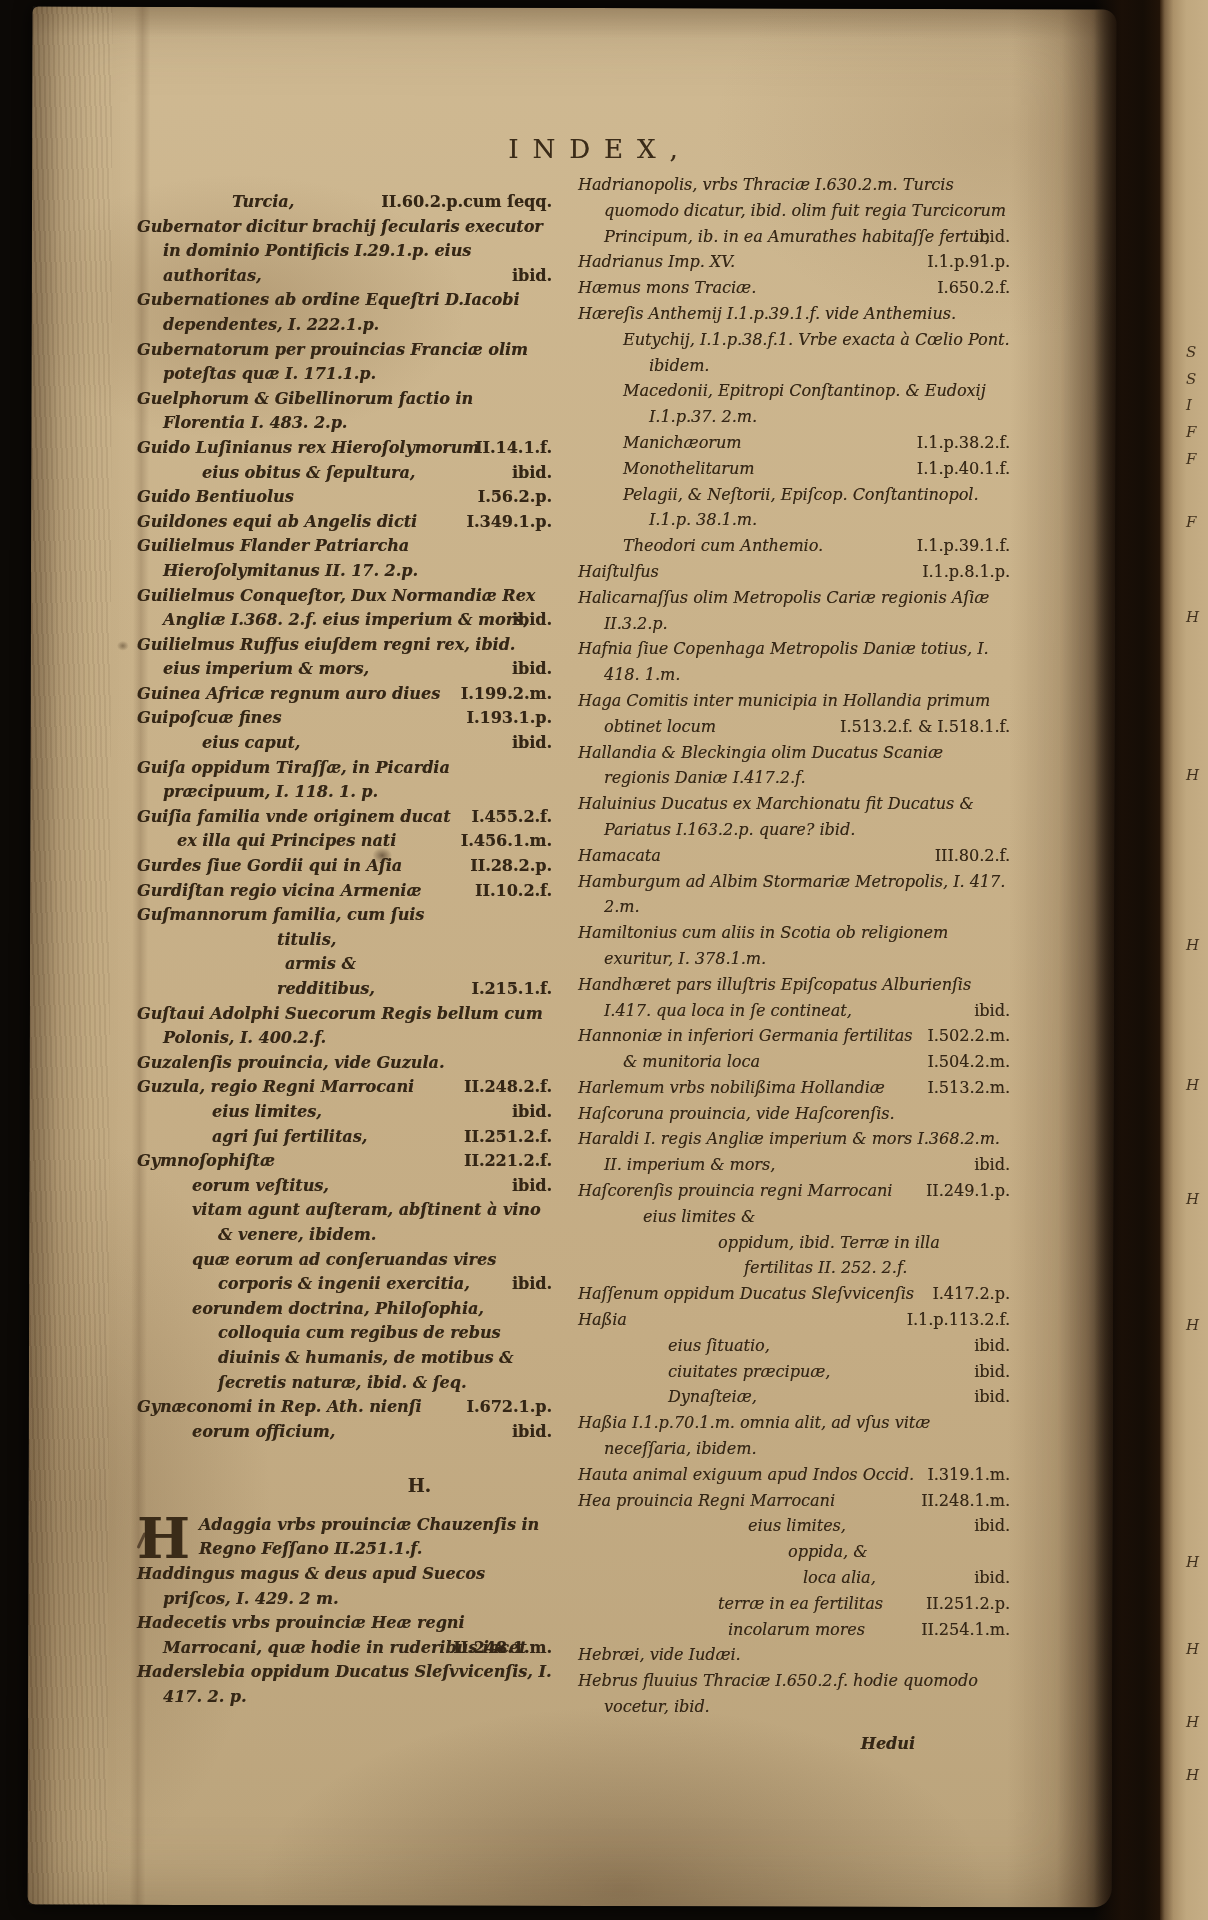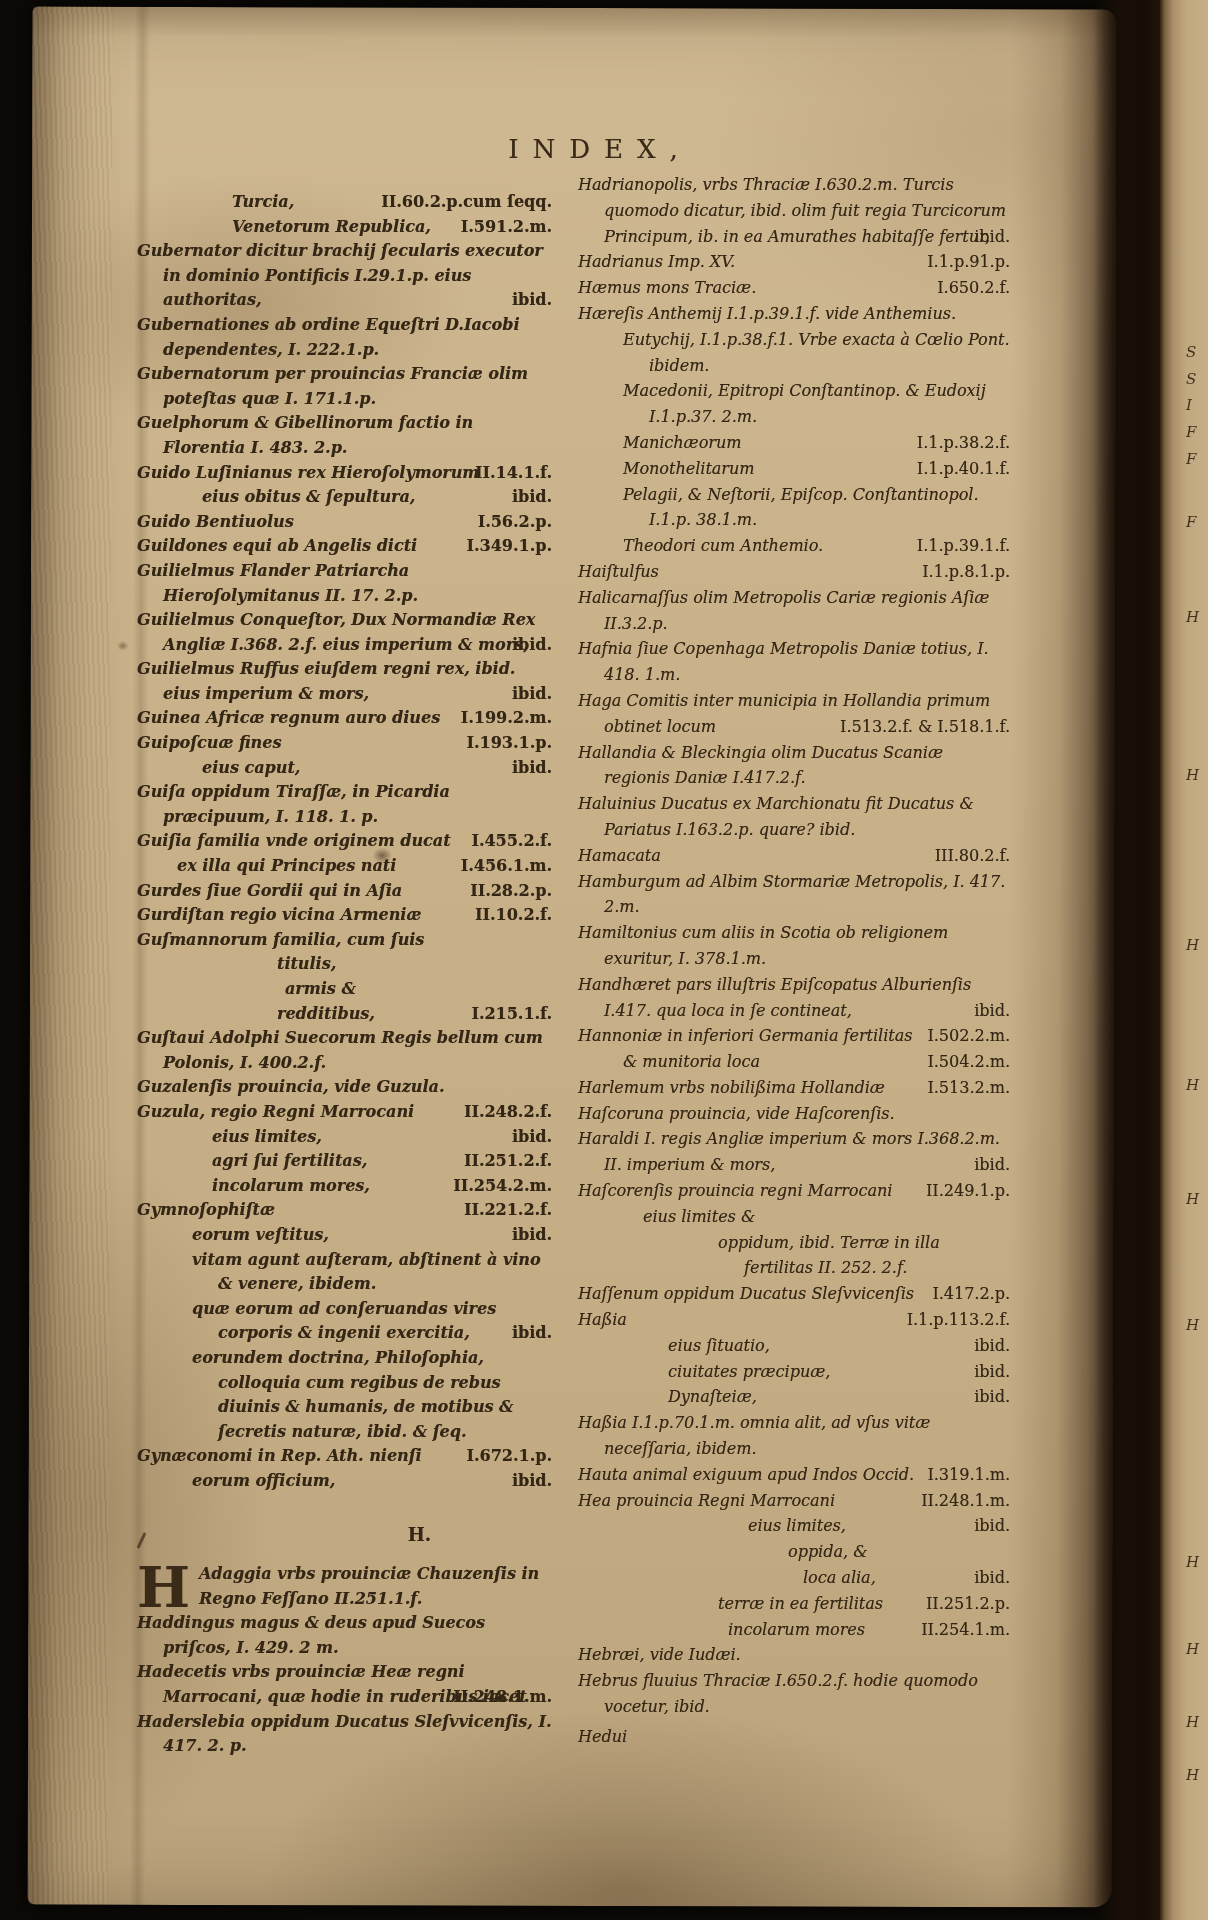--- a/index.html
+++ b/index.html
@@ -73,38 +73,37 @@
   }
   .heading{
     font-style:normal;text-align:center;padding-left:150px;margin:30px 0 14px;font-size:18px;
   }
   .has-drop{padding-left:0;text-indent:0;}
   .dropcap{
     float:left;font-style:normal;font-size:56px;line-height:44px;
     padding:3px 9px 0 0;color:#3a2b18;
   }
   .catchword{
-    text-align:left;padding-right:95px;margin-top:4px;font-style:italic;
+    text-align:right;padding-right:95px;margin-top:11px;font-style:italic;font-weight:bold;
   }
 </style>
 </head>
 <body>
 
 <div class="paper">
   <div class="fore-edge"></div>
   <div class="crease"></div>
   <div class="stain-dot"></div>
   <div class="stain-small"></div>
 </div>
 <div class="pen-mark"></div>
 
 <div class="title">INDEX,</div>
 <div class="col col-left" id="col-left">
     <div class="entry" style="--ind: 95px;"><span>Turcia,</span><span class="ref">II.60.2.p.cum ſeqq.</span></div>
-    <div class="entry" style="--ind: 95px;"><span>Venetorum Republica,</span><span class="ref">I.591.2.m.</span></div>
     <div class="entry"><span>Gubernator dicitur brachij ſecularis executor in dominio Pontificis I.29.1.p. eius authoritas,</span><span class="ref">ibid.</span></div>
     <div class="entry"><span>Gubernationes ab ordine Equeſtri D.Iacobi dependentes, I. 222.1.p.</span></div>
     <div class="entry"><span>Gubernatorum per prouincias Franciæ olim poteſtas quæ I. 171.1.p.</span></div>
     <div class="entry"><span>Guelphorum &amp; Gibellinorum factio in Florentia I. 483. 2.p.</span></div>
     <div class="entry"><span>Guido Luſinianus rex Hieroſolymorum</span><span class="ref">II.14.1.f.</span></div>
     <div class="entry" style="--ind: 65px;"><span>eius obitus &amp; ſepultura,</span><span class="ref">ibid.</span></div>
     <div class="entry"><span>Guido Bentiuolus</span><span class="ref">I.56.2.p.</span></div>
     <div class="entry"><span>Guildones equi ab Angelis dicti</span><span class="ref">I.349.1.p.</span></div>
     <div class="entry"><span>Guilielmus Flander Patriarcha Hieroſolymitanus II. 17. 2.p.</span></div>
     <div class="entry"><span>Guilielmus Conqueſtor, Dux Normandiæ Rex Angliæ I.368. 2.f. eius imperium &amp; mors,</span><span class="ref">ibid.</span></div>
@@ -119,21 +118,20 @@
     <div class="entry"><span>Gurdiſtan regio vicina Armeniæ</span><span class="ref">II.10.2.f.</span></div>
     <div class="entry"><span>Guſmannorum familia, cum ſuis</span></div>
     <div class="entry" style="--ind: 140px;"><span>titulis,</span></div>
     <div class="entry" style="--ind: 148px;"><span>armis &amp;</span></div>
     <div class="entry" style="--ind: 140px;"><span>redditibus,</span><span class="ref">I.215.1.f.</span></div>
     <div class="entry"><span>Guſtaui Adolphi Suecorum Regis bellum cum Polonis, I. 400.2.f.</span></div>
     <div class="entry"><span>Guzalenſis prouincia, vide Guzula.</span></div>
     <div class="entry"><span>Guzula, regio Regni Marrocani</span><span class="ref">II.248.2.f.</span></div>
     <div class="entry" style="--ind: 75px;"><span>eius limites,</span><span class="ref">ibid.</span></div>
     <div class="entry" style="--ind: 75px;"><span>agri ſui fertilitas,</span><span class="ref">II.251.2.f.</span></div>
-    <div class="entry" style="--ind: 75px;"><span>incolarum mores,</span><span class="ref">II.254.2.m.</span></div>
     <div class="entry"><span>Gymnoſophiſtæ</span><span class="ref">II.221.2.f.</span></div>
     <div class="entry" style="--ind: 55px;"><span>eorum veſtitus,</span><span class="ref">ibid.</span></div>
     <div class="entry" style="--ind: 55px;"><span>vitam agunt auſteram, abſtinent à vino &amp; venere, ibidem.</span></div>
     <div class="entry" style="--ind: 55px;"><span>quæ eorum ad conſeruandas vires corporis &amp; ingenii exercitia,</span><span class="ref">ibid.</span></div>
     <div class="entry" style="--ind: 55px;"><span>eorundem doctrina, Philoſophia, colloquia cum regibus de rebus diuinis &amp; humanis, de motibus &amp; ſecretis naturæ, ibid. &amp; ſeq.</span></div>
     <div class="entry"><span>Gynæconomi in Rep. Ath. nienſi</span><span class="ref">I.672.1.p.</span></div>
     <div class="entry" style="--ind: 55px;"><span>eorum officium,</span><span class="ref">ibid.</span></div>
     <div class="heading">H.</div>
     <div class="entry has-drop"><span class="dropcap">H</span><span>Adaggia vrbs prouinciæ Chauzenſis in Regno Feſſano II.251.1.f.</span></div>
     <div class="entry"><span>Haddingus magus &amp; deus apud Suecos priſcos, I. 429. 2 m.</span></div>

